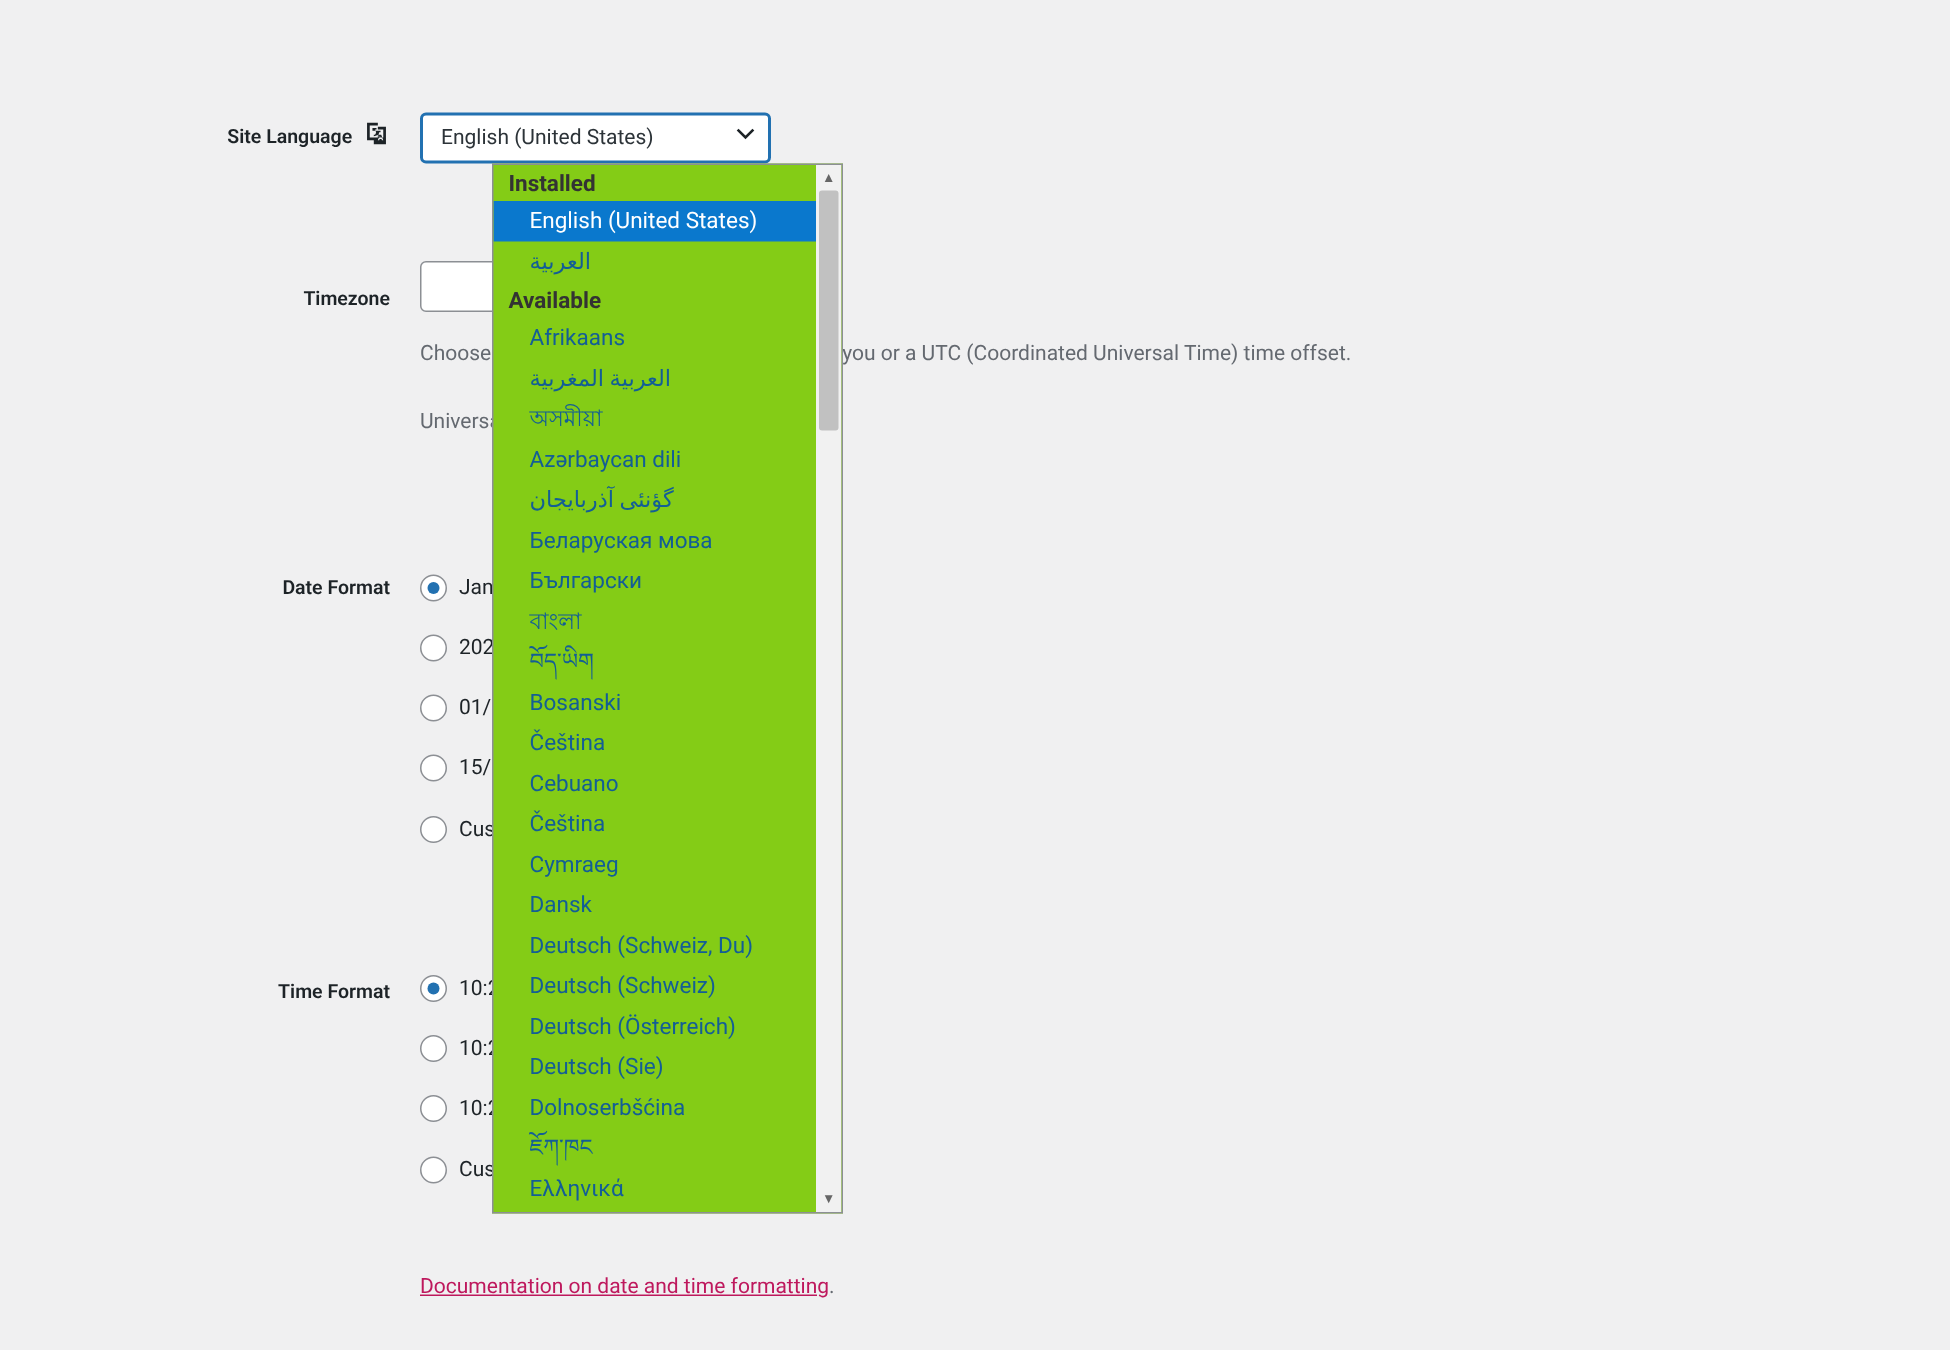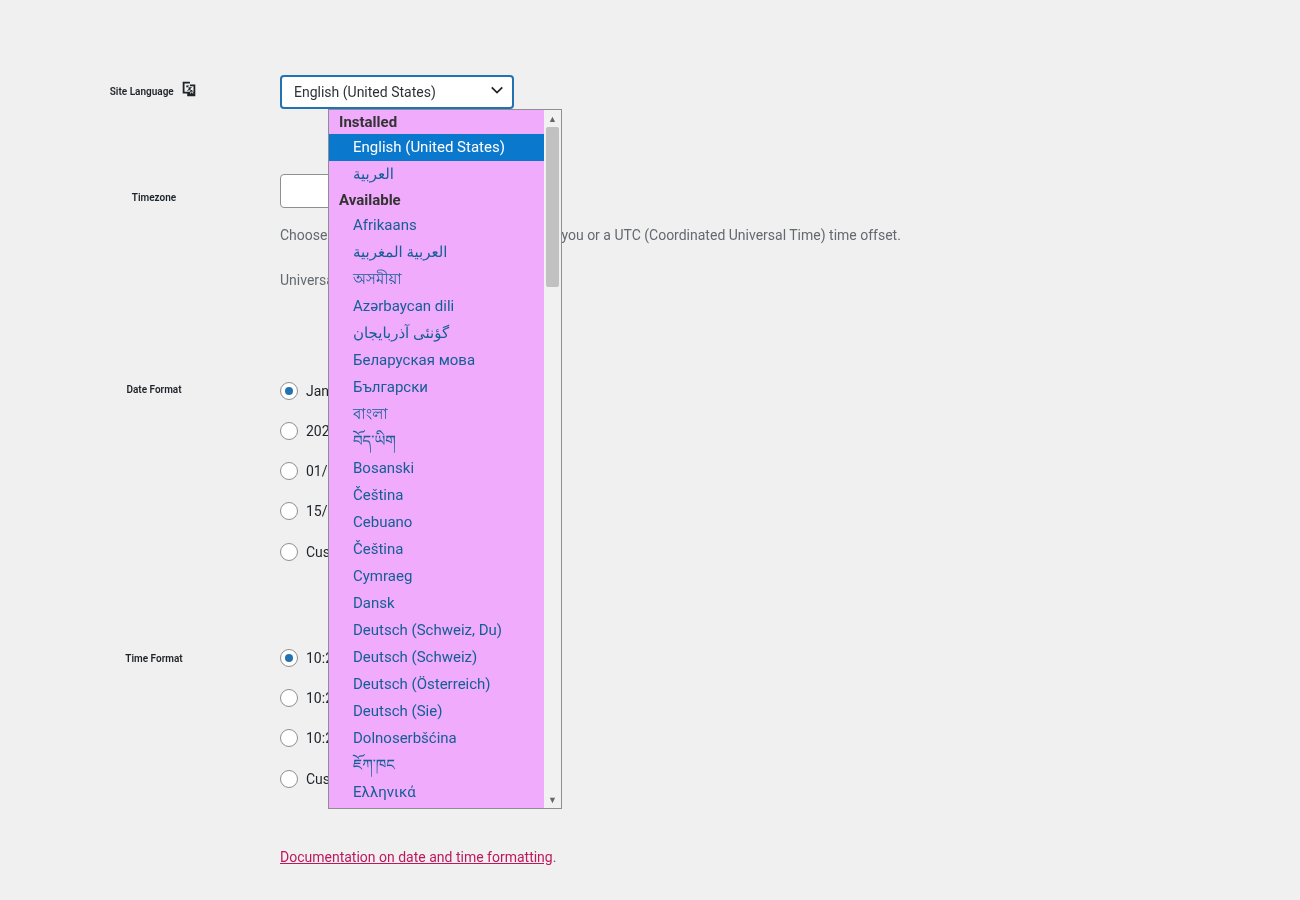--- a/index.html
+++ b/index.html
@@ -11,23 +11,23 @@
       padding: 0;
       width: 1300px;
       height: 900px;
       overflow: hidden;
     }
     .form-table {
       width: 100%;
       border-collapse: collapse;
     }
     .form-table th {
-      text-align: center;
+      text-align: right;
       font-weight: 600;
-      font-size: 10px;
+      font-size: 13px;
       vertical-align: top;
       padding: 20px 10px 20px 48px;
       width: 270px;
     }
     .form-table td {
       vertical-align: top;
       padding: 15px 10px;
     }
     .row-lang th { padding-top: 80px; }
     .row-lang td { padding-top: 75px; position: relative; }
@@ -69,21 +69,21 @@
       transform: translateY(-50%);
       color: #1d2327;
     }
 
     .dropdown-pop {
       position: absolute;
       top: 109px;
       left: 328px;
       width: 234px;
       height: 700px;
-      background: #f0abfc;
+      background: #84cc16;
       border: 1px solid #8c8f94;
       z-index: 100;
       font-size: 14px;
       overflow: hidden;
     }
     .dropdown-list {
       position: absolute;
       top: 0; left: 0; right: 17px; bottom: 0;
       overflow: hidden;
     }

